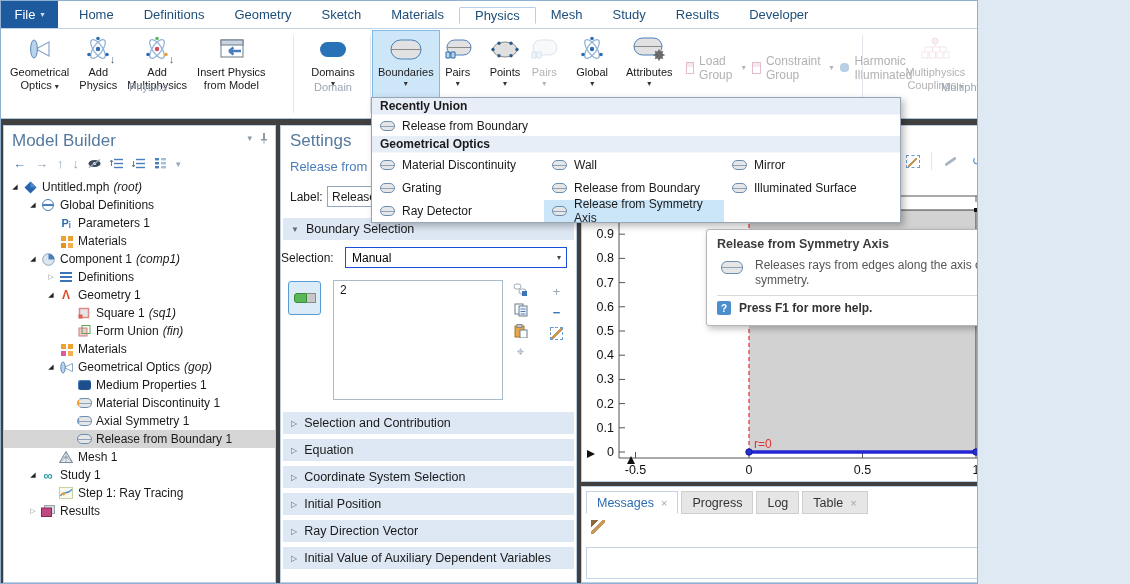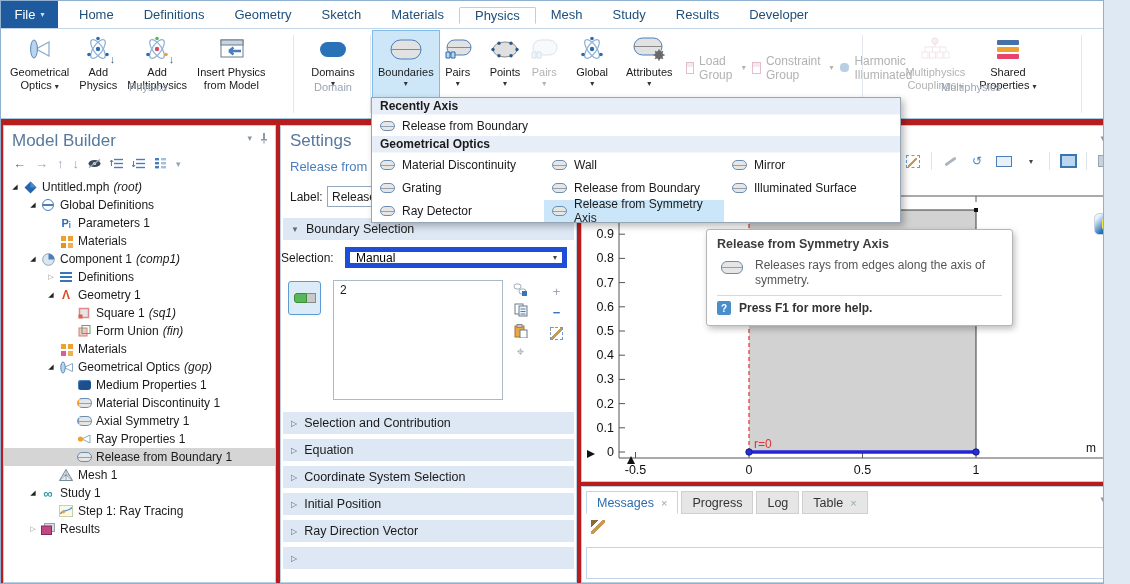--- a/index.html
+++ b/index.html
@@ -1,17 +1,17 @@
 <!DOCTYPE html>
 <html><head>
 <meta charset="utf-8">
 <style>
 *{box-sizing:border-box;margin:0;padding:0}
 html,body{background:#dfe9f3}
-#app{position:relative;width:1104px;height:584px;background:#b91c1c;font-family:"Liberation Sans",sans-serif;overflow:hidden;border:1px solid #8fb0d0}
+#app{position:relative;width:978px;height:584px;background:#404040;font-family:"Liberation Sans",sans-serif;overflow:hidden;border:1px solid #8fb0d0}
 
 #menubar{position:absolute;left:0;top:0;width:1130px;height:28px;background:#fff;border-bottom:1px solid #c2d5e8;display:flex;align-items:stretch}
 .file-btn{width:57px;background:#1d5b9e;color:#fff;display:flex;align-items:center;justify-content:center;gap:5px;font-size:13px;cursor:default}
 .file-btn .fcaret{font-size:8px;color:#cfe0f2}
 .mtabs{display:flex;align-items:center;margin-left:6px}
 .mtab{padding:0 15px;display:flex;align-items:center;font-size:13px;color:#1e4e79;cursor:default}
 .mtab.active{background:#fff;border:1px solid #b9cfe4;border-bottom:1px solid #fff;border-radius:2px 2px 0 0;margin-bottom:-1px}
 .help-btn{margin-left:auto;align-self:center;margin-right:7px;width:16px;height:16px;background:#4a8ecb;color:#fff;font-size:11px;font-weight:bold;display:flex;align-items:center;justify-content:center;border-radius:2px}
 
 #ribbon{position:absolute;left:0;top:28px;width:1130px;height:90px;background:#fff;border-bottom:1px solid #abc6e0}
@@ -75,21 +75,21 @@
 .i-defs{width:12px;height:10px;background:repeating-linear-gradient(to bottom,#3a76b5 0 2px,transparent 2px 4px)}
 .i-medium{width:13px;height:10px;background:#1c4f8c;border-radius:3px;box-shadow:inset 1px 1px 0 #4a7ebb}
 .i-inf{color:#2a9aa8;font-weight:bold;font-size:13px;font-style:normal}
 
 .s-title{position:absolute;left:9px;top:5px;font-size:17px;color:#56799c}
 .s-sub{position:absolute;left:9px;top:33px;font-size:13px;color:#4a7ebb}
 .s-caption{font-size:12px;color:#1a1a1a}
 .s-input{position:absolute;border:1px solid #93a8bd;background:#fff;font-size:12px;padding:2px 4px;font-family:"Liberation Sans",sans-serif;color:#1a1a1a}
 .sband{height:22px;background:#dde8f4;display:flex;align-items:center;gap:7px;padding-left:8px;font-size:12.5px;color:#1a1a1a;cursor:default}
 .sarrow{font-size:8px;color:#667}
-.combo{position:absolute;border:5px solid #1d4ed8;background:#fff;height:21px;display:flex;align-items:center;font-size:12px;padding-left:6px}
+.combo{position:absolute;border:1px solid #1d4ed8;background:#fff;height:21px;display:flex;align-items:center;font-size:12px;padding-left:6px}
 .combo .ccaret{margin-left:auto;margin-right:5px;font-size:8px;color:#444}
 .toggle-btn{position:absolute;width:33px;height:34px;border:1.5px solid #5b9bd5;background:#dcebf8;border-radius:3px;display:flex;align-items:center;justify-content:center}
 .toggle-inner{width:22px;height:10px;display:flex}
 .toggle-inner .on{width:13px;height:10px;background:#58b858;border:1px solid #3a8a3a;border-radius:3px 0 0 3px}
 .toggle-inner .off{width:9px;height:10px;background:#c8c8c8;border:1px solid #8a8a8a;border-left:none}
 .listbox{position:absolute;border:1px solid #a9bac9;background:#fff;font-size:12px;padding:2px 6px;color:#1a1a1a}
 .icol{position:absolute;display:flex;flex-direction:column;gap:7px;align-items:center}
 .sic{width:15px;height:14px;display:flex;align-items:center;justify-content:center;font-size:13px}
 .sic.gray{color:#9aa8b5}
 .sic.blue{color:#3a76b5;font-weight:bold}
@@ -519,30 +519,20 @@
           </span>
         <span>Material Discontinuity 1</span>
       </div>
       <div class="trow d3">
         <span class="exp"></span>
         <span class="tico">
             <span class="bnd dash"></span>
           </span>
         <span>Axial Symmetry 1</span>
       </div>
-      <div class="trow d3">
-        <span class="exp"></span>
-        <span class="tico">
-            <svg width="14" height="12" viewBox="0 0 14 12">
-              <path d="M5 6 L13 2 V10 Z" fill="none" stroke="#8aa8c8"></path>
-              <circle cx="3.5" cy="6" r="2.6" fill="#f0a030"></circle>
-            </svg>
-          </span>
-        <span>Ray Properties 1</span>
-      </div>
       <div class="trow d3 sel">
         <span class="exp"></span>
         <span class="tico">
             <span class="bnd"></span>
           </span>
         <span>Release from Boundary 1</span>
       </div>
       <div class="trow d2">
         <span class="exp"></span>
         <span class="tico">
@@ -656,20 +646,21 @@
       <div class="sband">
         <span class="sarrow">▷</span>
         <span>Initial Position</span>
       </div>
       <div class="sband">
         <span class="sarrow">▷</span>
         <span>Ray Direction Vector</span>
       </div>
       <div class="sband">
         <span class="sarrow">▷</span>
+        <span>Initial Value of Auxiliary Dependent Variables</span>
       </div>
     </div>
   </div>
 
   <div id="graphics" class="panel">
     <div class="panel-ctl">
       <span>▾</span>
       <svg width="8" height="12">
           <rect x="3" y="1" width="2" height="6" fill="#8a98a8"></rect>
           <rect x="1" y="7" width="6" height="1.5" fill="#8a98a8"></rect>
@@ -808,21 +799,21 @@
           <rect x="3" y="1" width="2" height="6" fill="#8a98a8"></rect>
           <rect x="1" y="7" width="6" height="1.5" fill="#8a98a8"></rect>
           <rect x="3.5" y="8.5" width="1" height="3" fill="#8a98a8"></rect>
         </svg>
     </div>
     <span class="brush-ic"></span>
     <div class="msg-content"></div>
   </div>
 
   <div id="boundary-menu">
-    <div class="mhead">Recently Axis</div>
+    <div class="mhead">Recently Union</div>
     <div class="mitem">
       <span class="bnd"></span>
       <span>Release from Boundary</span>
     </div>
     <div class="mhead">Geometrical Optics</div>
     <div class="mgrid">
       <div class="mitem" style="grid-column:1;grid-row:1">
         <span class="bnd"></span>
           <span>Material Discontinuity</span>
       </div>

